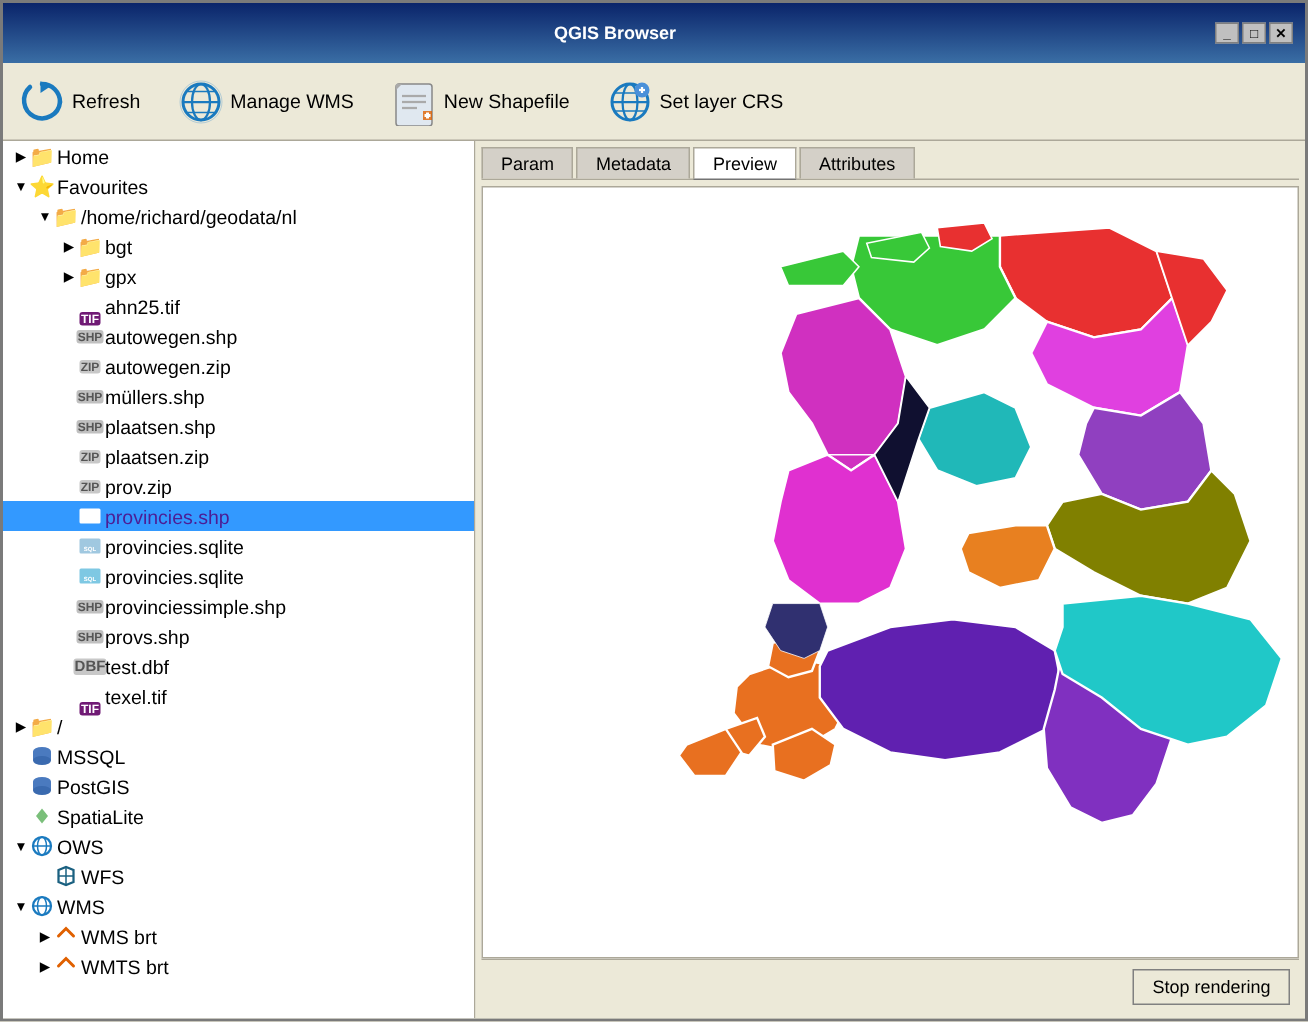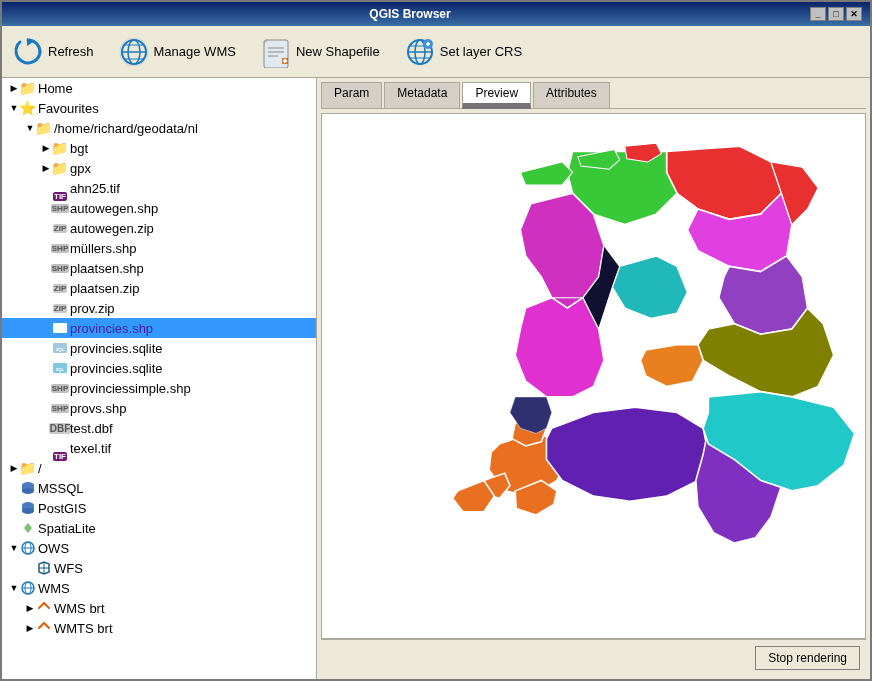--- a/index.html
+++ b/index.html
@@ -22,21 +22,21 @@
     .title-bar {
       background: linear-gradient(to bottom, #0a246a, #3a6ea5);
       color: white;
       text-align: center;
       padding: 4px 8px;
       font-size: 13px;
       font-weight: bold;
       display: flex;
       align-items: center;
       justify-content: space-between;
-      height: 24px;
+      height: 40px;
       flex-shrink: 0;
     }
     .title-bar-title {
       flex: 1;
       text-align: center;
       font-size: 12px;
     }
     .title-bar-controls {
       display: flex;
       gap: 2px;
@@ -149,21 +149,21 @@
       padding: 3px 12px;
       border: 1px solid #aca899;
       border-bottom: none;
       background: #d4d0c8;
       cursor: pointer;
       font-size: 12px;
       margin-right: 2px;
     }
     .tab.active {
       background: white;
-      border-bottom: 6px solid #737373;
+      border-bottom: 1px solid #737373;
       margin-bottom: -1px;
       z-index: 1;
     }
     .map-container {
       flex: 1;
       background: white;
       border: 1px solid #aca899;
       overflow: hidden;
       position: relative;
     }

